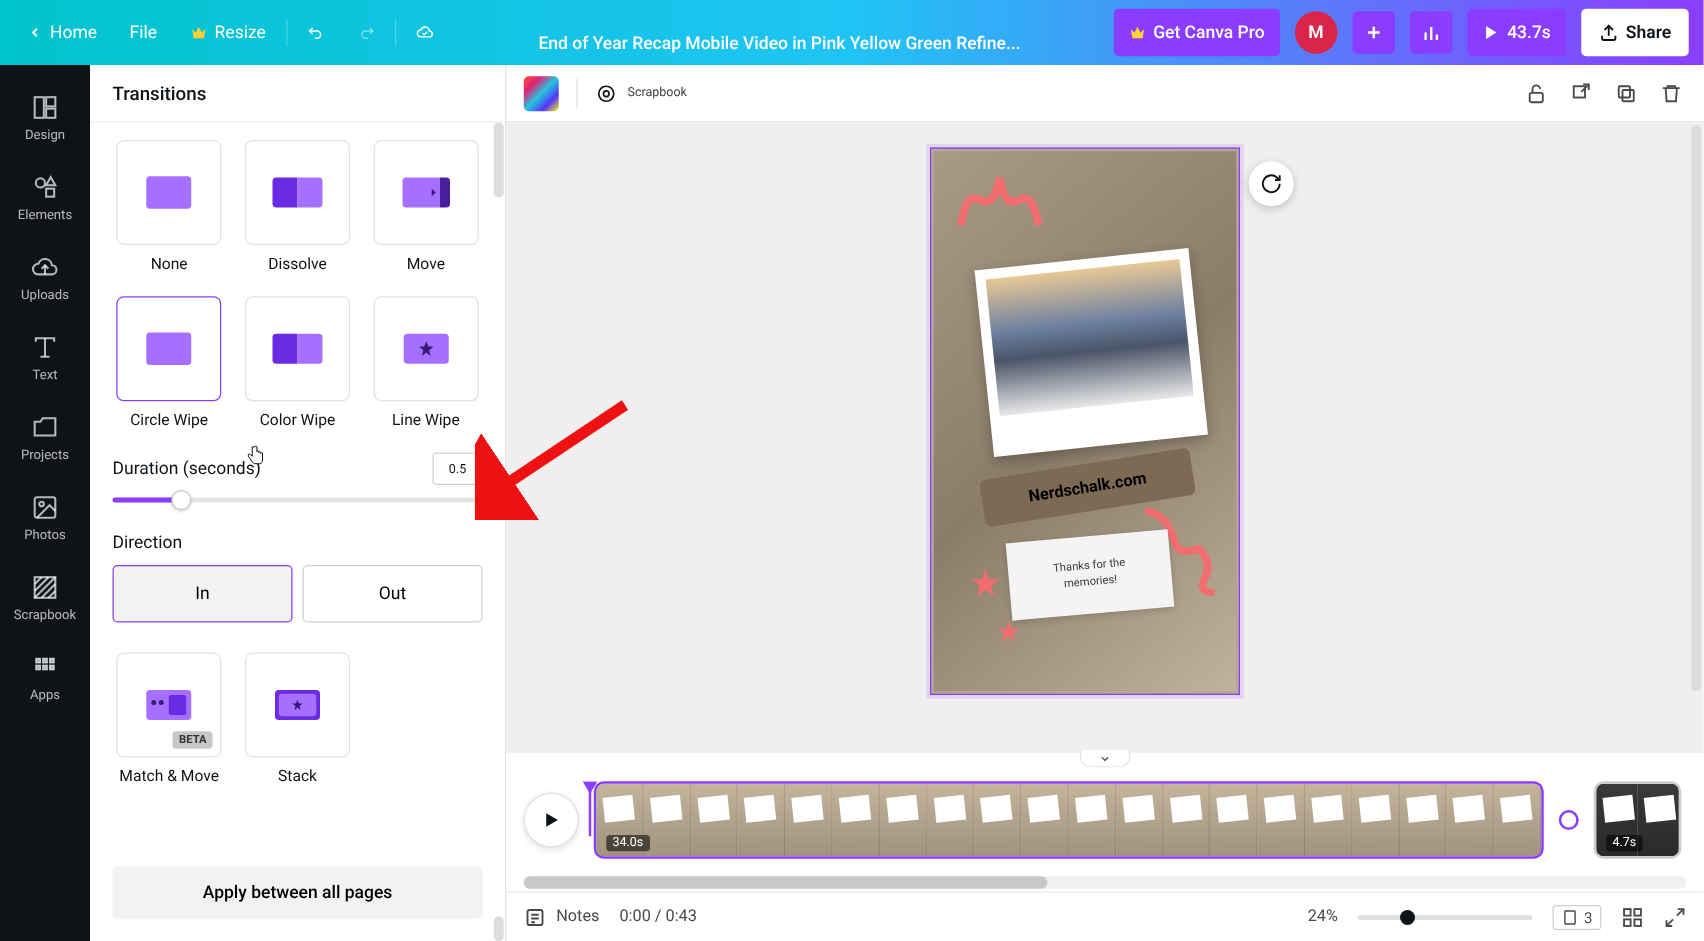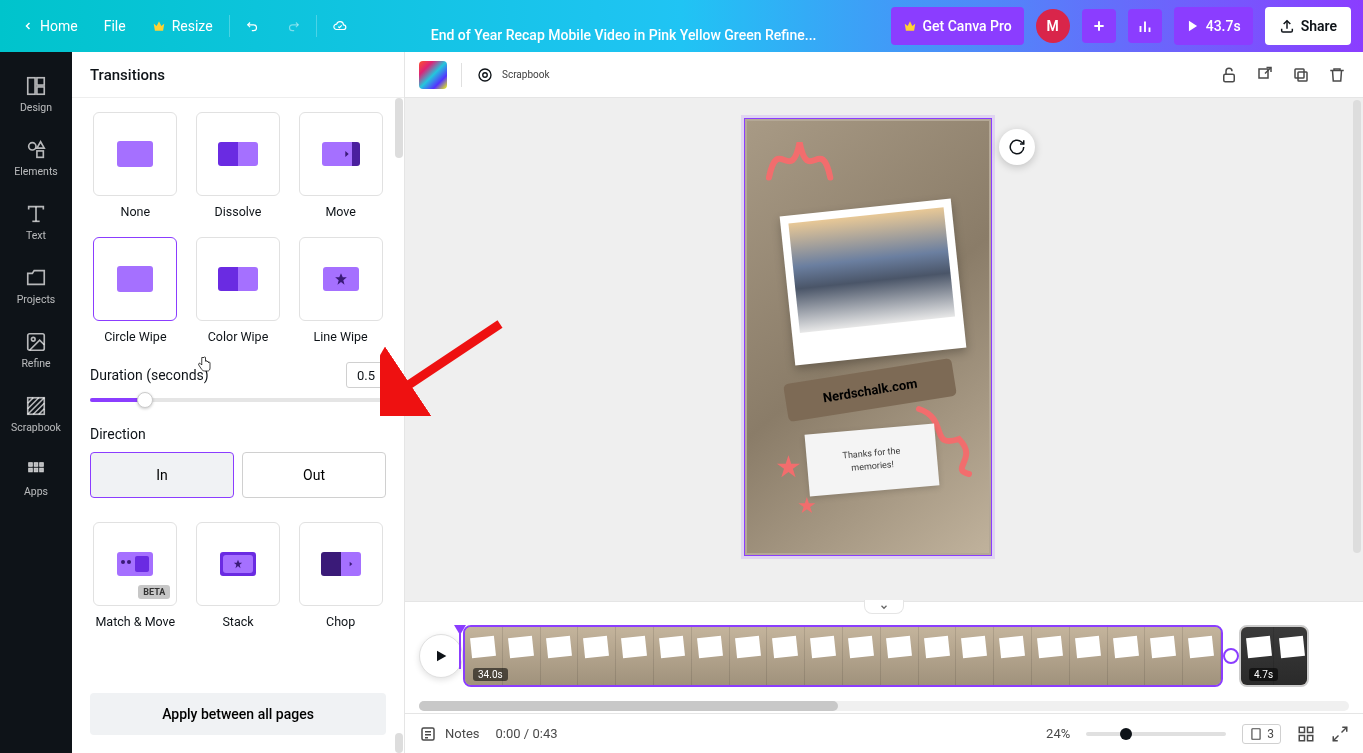--- a/index.html
+++ b/index.html
@@ -50,21 +50,21 @@
 .trans-thumb { width: 84px; height: 84px; border: 1px solid #e1e1e1; border-radius: 6px; display: flex; align-items: center; justify-content: center; background: #fff; position: relative; }
 .trans-thumb.selected { border: 1.5px solid #8b3dff; }
 .trans-thumb .rect { width: 36px; height: 26px; background: #a570ff; border-radius: 3px; }
 .trans-thumb .dual { display: flex; }
 .trans-thumb .dual .l { width: 20px; height: 24px; background: #6a2be2; border-radius: 3px 0 0 3px; }
 .trans-thumb .dual .r { width: 20px; height: 24px; background: #a570ff; border-radius: 0 3px 3px 0; }
 .trans-label { font-size: 12.5px; color: #0e1318; text-align: center; }
 .beta-badge { position: absolute; bottom: 6px; right: 6px; background: #c7c7c7; color: #333; font-size: 9px; font-weight: 700; padding: 2px 5px; border-radius: 3px; }
 
 .field-label { font-size: 14px; color: #0e1318; margin-bottom: 10px; display: flex; justify-content: space-between; align-items: center; }
-.num-box { width: 40px; height: 26px; border: 1px solid #d0d0d0; border-radius: 3px; text-align: center; font-size: 13px; display: flex; align-items: center; justify-content: center; }
+.num-box { width: 40px; height: 26px; border: 1px solid #d0d0d0; border-radius: 3px; text-align: center; font-size: 10px; display: flex; align-items: center; justify-content: center; }
 .slider-track { position: relative; height: 4px; background: #e5e5e5; border-radius: 2px; margin-bottom: 24px; }
 .slider-fill { position: absolute; height: 4px; background: #8b3dff; border-radius: 2px; left: 0; width: 18%; }
 .slider-knob { position: absolute; width: 16px; height: 16px; background: #fff; border: 1px solid #ccc; border-radius: 50%; top: -6px; left: 16%; box-shadow: 0 1px 3px rgba(0,0,0,0.2); }
 
 .dir-row { display: flex; gap: 8px; margin-bottom: 24px; }
 .dir-btn { flex: 1; height: 46px; border: 1px solid #d0d0d0; border-radius: 4px; display: flex; align-items: center; justify-content: center; font-size: 14px; cursor: pointer; background: #fff; }
 .dir-btn.active { border: 1.5px solid #8b3dff; background: #f0f2f4; }
 
 .apply-btn { margin: 0 18px 18px 18px; height: 42px; background: #f0f2f4; border-radius: 4px; display: flex; align-items: center; justify-content: center; font-size: 14px; font-weight: 500; cursor: pointer; }
 
@@ -92,21 +92,21 @@
 .star { position: absolute; left: 30px; top: 330px; color: #f26d6d; font-size: 30px; }
 .star2 { position: absolute; left: 52px; top: 374px; color: #f26d6d; font-size: 22px; }
 .refresh-badge { position: absolute; right: -44px; top: 10px; width: 36px; height: 36px; border-radius: 50%; background: #fff; box-shadow: 0 2px 8px rgba(0,0,0,0.2); display: flex; align-items: center; justify-content: center; }
 
 
 .red-arrow { position: absolute; left: 380px; top: 316px; pointer-events: none; }
 
 
 .timeline-strip { height: 112px; border-top: 1px solid #e5e5e5; background: #fff; position: relative; }
 .collapse-chevron { position: absolute; top: -2px; left: 50%; transform: translateX(-50%); width: 40px; height: 14px; background: #fff; border: 1px solid #e5e5e5; border-top: none; border-radius: 0 0 8px 8px; display:flex; align-items:center; justify-content:center; font-size: 11px; color: #666;}
-.timeline-scroll { position: absolute; left: 0; right: 0; top: 14px; height: 80px; overflow-x: hidden; display: flex; align-items: center; padding-left: 14px; }
+.timeline-scroll { position: absolute; left: 0; right: 0; top: 14px; height: 80px; overflow-x: hidden; display: flex; align-items: center; padding-left: 14px; gap: 12px; }
 .play-round { width: 44px; height: 44px; border-radius: 50%; background: #fff; border: 1px solid #e0e0e0; box-shadow: 0 2px 6px rgba(0,0,0,0.12); display: flex; align-items: center; justify-content: center; flex-shrink: 0; }
 .clip { height: 62px; border-radius: 8px; border: 2px solid #8b3dff; background: repeating-linear-gradient(90deg, #c9b9a3 0 38px, #b6a88f 38px 40px); position: relative; flex-shrink: 0; overflow: hidden; }
 .clip .thumbs { display: flex; height: 100%; }
 .clip .th { width: 38px; height: 100%; background: linear-gradient(#c4b49c, #a0927c); border-right: 1px solid rgba(0,0,0,0.1); position: relative; }
 .clip .th::after { content:""; position:absolute; left:6px; top:10px; width:24px; height:20px; background:#fff; transform: rotate(-6deg); }
 .clip-time { position: absolute; left: 8px; bottom: 4px; background: rgba(0,0,0,0.55); color: #fff; font-size: 10px; padding: 1px 5px; border-radius: 3px; }
 .playhead { position: absolute; top: 6px; bottom: 18px; width: 2px; background: #8b3dff; left: 92px; }
 .playhead::before { content:""; position:absolute; top:-6px; left:-5px; width:12px; height:10px; background:#8b3dff; clip-path: polygon(0 0, 100% 0, 50% 100%); }
 .trans-dot { width: 16px; height: 16px; border-radius: 50%; border: 2px solid #8b3dff; background: #fff; flex-shrink: 0; }
 .hscroll { position: absolute; left: 14px; right: 14px; bottom: 2px; height: 10px; background: #f0f0f0; border-radius: 5px; }
@@ -223,39 +223,47 @@
   <div class="side-item">
     <svg width="22" height="22" viewBox="0 0 24 24" fill="none" stroke-width="1.8">
         <circle cx="8" cy="8" r="4"></circle>
         <rect x="13" y="13" width="7" height="7"></rect>
         <polygon points="17 3 21 10 13 10"></polygon>
       </svg>
     <span>Elements</span>
   </div>
   <div class="side-item">
     <svg width="22" height="22" viewBox="0 0 24 24" fill="none" stroke-width="1.8">
+        <path d="M18 18a4 4 0 0 0 0-8 6 6 0 0 0-11.7-1.3A4.5 4.5 0 0 0 6 18h12z"></path>
+        <polyline points="9 13 12 10 15 13"></polyline>
+        <line x1="12" y1="10" x2="12" y2="18"></line>
+      </svg>
+    <span>Uploads</span>
+  </div>
+  <div class="side-item">
+    <svg width="22" height="22" viewBox="0 0 24 24" fill="none" stroke-width="1.8">
         <polyline points="4 7 4 4 20 4 20 7"></polyline>
         <line x1="12" y1="4" x2="12" y2="20"></line>
         <line x1="8" y1="20" x2="16" y2="20"></line>
       </svg>
     <span>Text</span>
   </div>
   <div class="side-item">
     <svg width="22" height="22" viewBox="0 0 24 24" fill="none" stroke-width="1.8">
         <path d="M3 7h5l2-3h11v15H3z"></path>
       </svg>
     <span>Projects</span>
   </div>
   <div class="side-item">
     <svg width="22" height="22" viewBox="0 0 24 24" fill="none" stroke-width="1.8">
         <rect x="3" y="3" width="18" height="18" rx="2"></rect>
         <circle cx="9" cy="9" r="2"></circle>
         <path d="M21 15l-5-5L5 21"></path>
       </svg>
-    <span>Refine</span>
+    <span>Photos</span>
   </div>
   <div class="side-item">
     <svg width="22" height="22" viewBox="0 0 24 24" fill="none" stroke-width="1.8">
         <rect x="3" y="3" width="18" height="18"></rect>
         <line x1="3" y1="9" x2="9" y2="3"></line>
         <line x1="3" y1="15" x2="15" y2="3"></line>
         <line x1="3" y1="21" x2="21" y2="3"></line>
         <line x1="9" y1="21" x2="21" y2="9"></line>
         <line x1="15" y1="21" x2="21" y2="15"></line>
       </svg>
@@ -377,33 +385,20 @@
             <div style="position:relative;width:36px;height:24px;">
           <div style="position:absolute;width:36px;height:24px;background:#6a2be2;border-radius:3px;"></div>
           <div style="position:absolute;width:30px;height:18px;background:#a570ff;border-radius:3px;top:3px;left:3px;display:flex;align-items:center;justify-content:center;">
             <svg width="10" height="10" viewBox="0 0 24 24" fill="#3a1a78">
                   <polygon points="12 2 15 9 22 9 16 14 18 22 12 17 6 22 8 14 2 9 9 9"></polygon>
                 </svg>
           </div>
         </div>
           </div>
         <div class="trans-label">Stack</div>
-      </div>
-      <div class="trans-item">
-        <div class="trans-thumb">
-            <div style="display:flex;">
-              <div style="width:20px;height:24px;background:#3a1a78;border-radius:3px 0 0 3px;"></div>
-              <div style="width:20px;height:24px;background:#a570ff;border-radius:0 3px 3px 0;display:flex;align-items:center;justify-content:center;">
-          <svg width="8" height="8" viewBox="0 0 24 24" fill="#3a1a78">
-                  <polygon points="8 5 16 12 8 19"></polygon>
-                </svg>
-        </div>
-            </div>
-          </div>
-        <div class="trans-label">Chop</div>
       </div>
     </div>
   </div>
   <div class="apply-btn">
       <span>Apply between all pages</span>
     </div>
 
   <div class="panel-scrollbar">
     <div class="thumb"></div>
     <div class="thumb2"></div>

